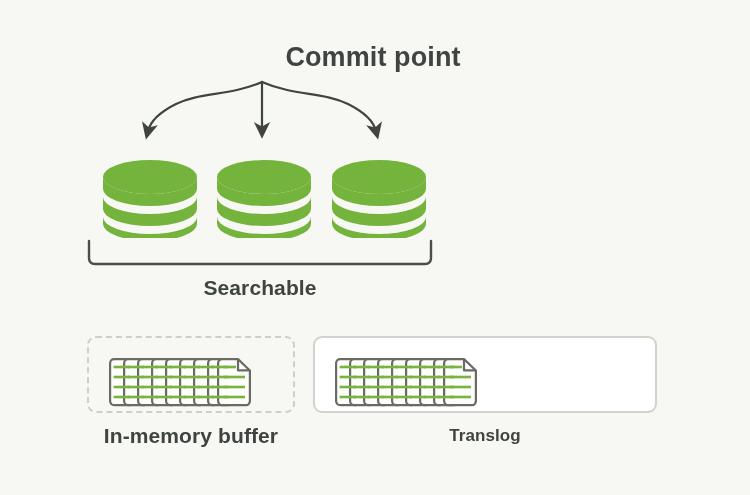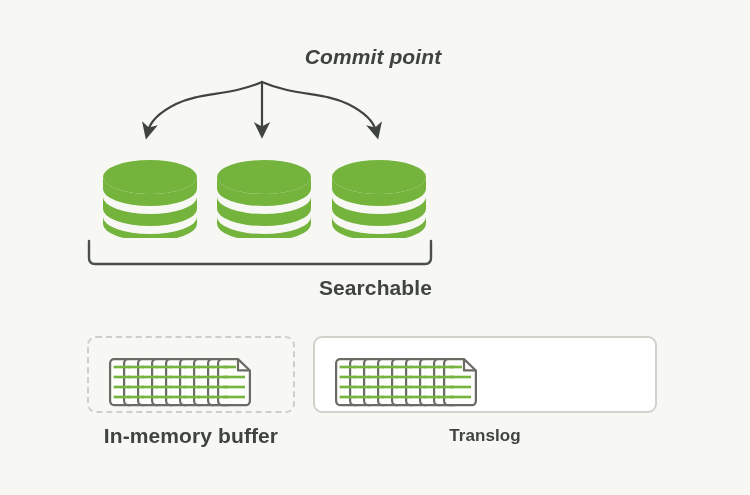--- a/index.html
+++ b/index.html
@@ -36,31 +36,29 @@
     color: #3f4440;
     font-weight: bold;
     white-space: nowrap;
     text-align: center;
     letter-spacing: 0.1px;
   }
   #commit-point-label {
     left: 0;
     right: 4px;
     top: 44px;
-    font-size: 21px;
-    line-height: 26px;
-    font-style: italic;
+    font-size: 27px;
+    line-height: 26px;
   }
   #searchable-label {
     left: 88px;
     width: 344px;
     top: 275px;
     font-size: 21px;
     line-height: 26px;
-    text-align: right;
   }
   #in-memory-buffer-label {
     left: 87px;
     width: 208px;
     top: 423px;
     font-size: 21px;
     line-height: 26px;
     text-align: center;
   }
   #translog-label {

